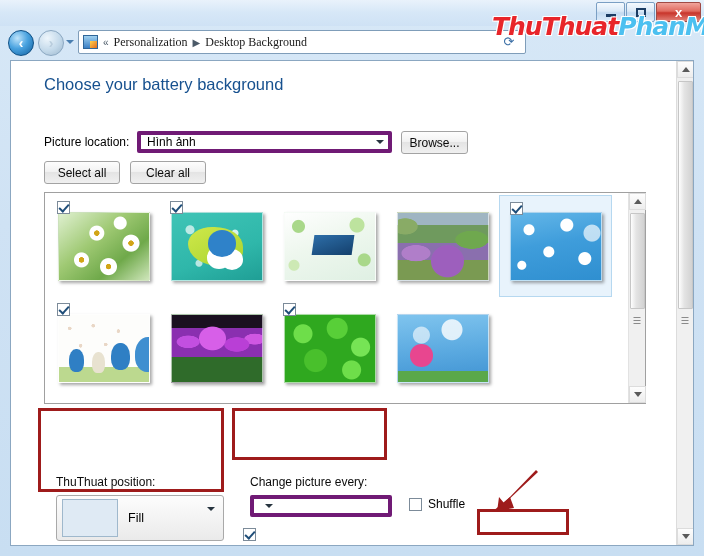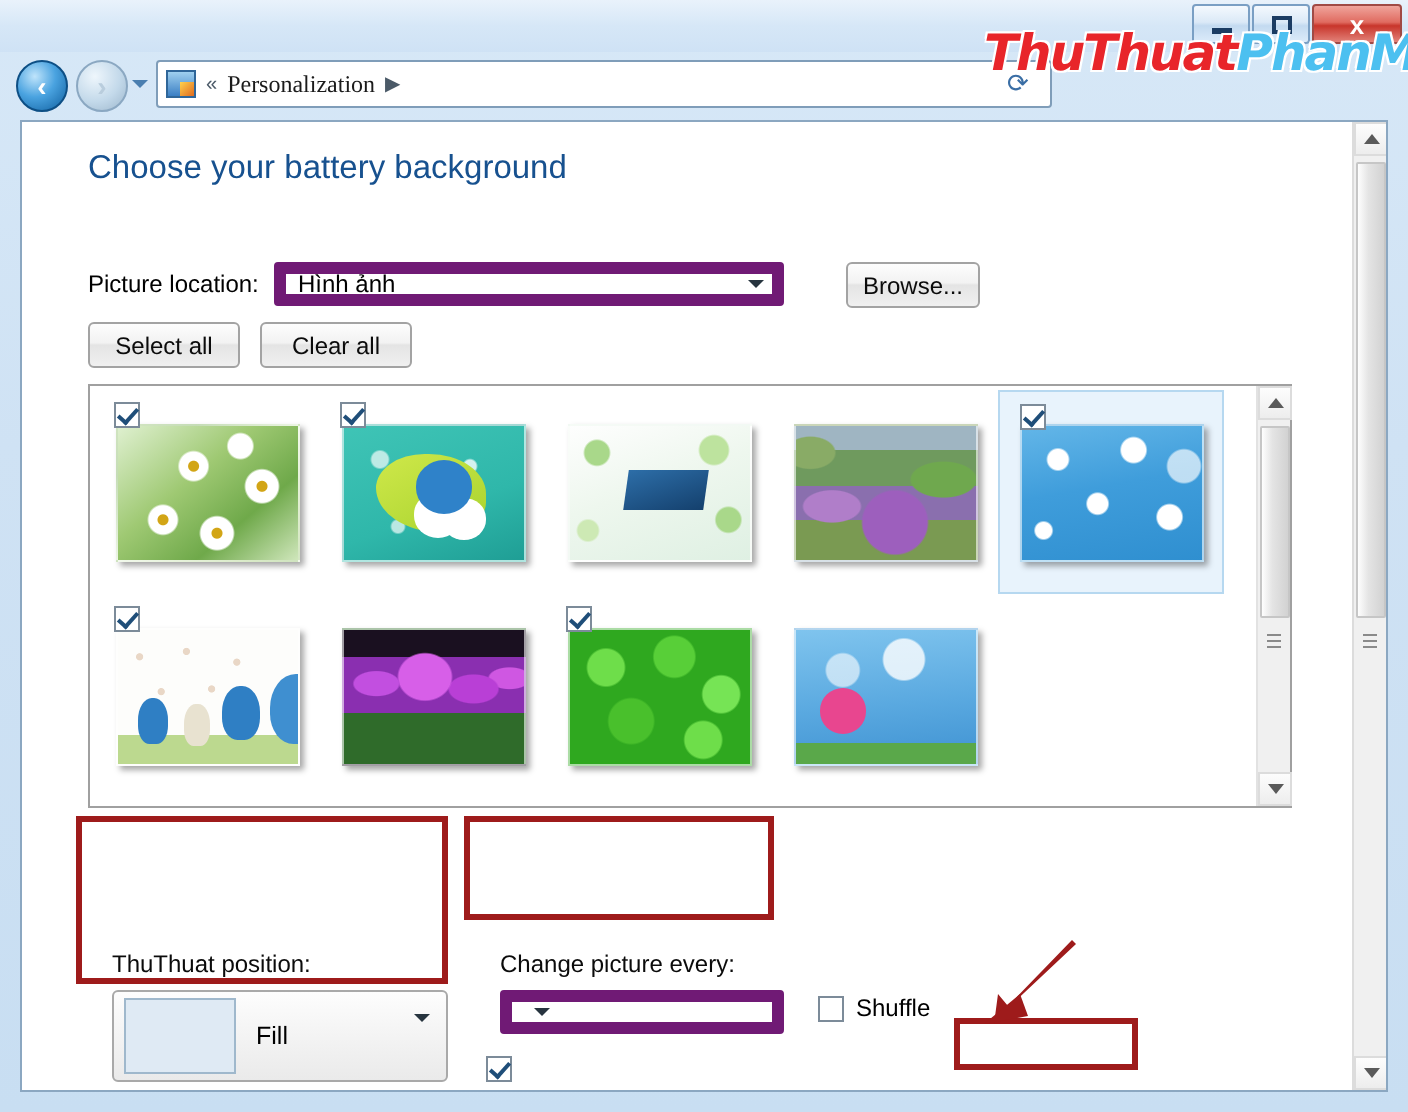--- a/index.html
+++ b/index.html
@@ -143,37 +143,37 @@
     position:absolute;left:33px;top:14px;
     font-size:16.5px;color:#17518f;font-weight:normal;white-space:nowrap;
   }
   .sub{
     position:absolute;left:33px;top:40px;
     font-size:12px;color:#1a1a1a;white-space:nowrap;
   }
   
   .pl-label{position:absolute;left:33px;top:74px;font-size:12px;}
   .combo{
-    background:#fff;border:6px solid #701a75;border-radius:2px;
+    background:#fff;border:4px solid #701a75;border-radius:2px;
     box-sizing:border-box;display:flex;align-items:center;
     font-size:12px;padding-left:6px;
   }
   .combo .cv{flex:1;white-space:nowrap;overflow:hidden;}
   .combo .cbtn{
     width:17px;height:100%;display:flex;align-items:center;justify-content:center;flex:none;
   }
   .tri-dn-sm{width:0;height:0;border-left:4px solid transparent;border-right:4px solid transparent;border-top:4px solid #27343f;}
   #picloc-combo{position:absolute;left:126px;top:70px;width:255px;height:22px;}
   .btn{
     background:linear-gradient(to bottom,#fdfdfd 0%,#f2f2f2 45%,#e4e4e4 50%,#f0f0f0 100%);
     border:1px solid #a3a3a3;border-radius:3px;box-sizing:border-box;
     display:flex;align-items:center;justify-content:center;
     font-size:12px;color:#0b0b0b;cursor:default;
   }
-  #browse-btn{position:absolute;left:412px;top:70px;width:67px;height:23px;}
+  #browse-btn{position:absolute;left:390px;top:70px;width:67px;height:23px;}
   #selectall-btn{position:absolute;left:33px;top:100px;width:76px;height:23px;}
   #clearall-btn{position:absolute;left:119px;top:100px;width:76px;height:23px;}
   
   .gridbox{
     position:absolute;left:33px;top:131px;width:602px;height:212px;
     background:#fff;border:1px solid #a0a0a0;box-sizing:border-box;
   }
   .gridinner{
     position:absolute;left:0;top:0;right:17px;bottom:0;
     display:flex;flex-wrap:wrap;align-content:flex-start;
@@ -353,20 +353,21 @@
     <div class="navbtn fwd">
       <span class="arrowglyph">›</span>
     </div>
     <div class="histdrop"></div>
 
     <div class="addrbar">
       <span class="pcicon"></span>
       <span class="crumbsep">«</span>
       <span class="crumb">Personalization</span>
       <span class="crumbsep">▶</span>
+      <span class="crumb">Desktop Background</span>
       <span class="addr-rightpad"></span>
     </div>
 
     <div class="refreshbtn">⟳</div>
 
   </div>
 
   <div class="watermark">
     <span class="wm-red">ThuThuat</span><span class="wm-lblue">PhanMem</span>
   </div>

